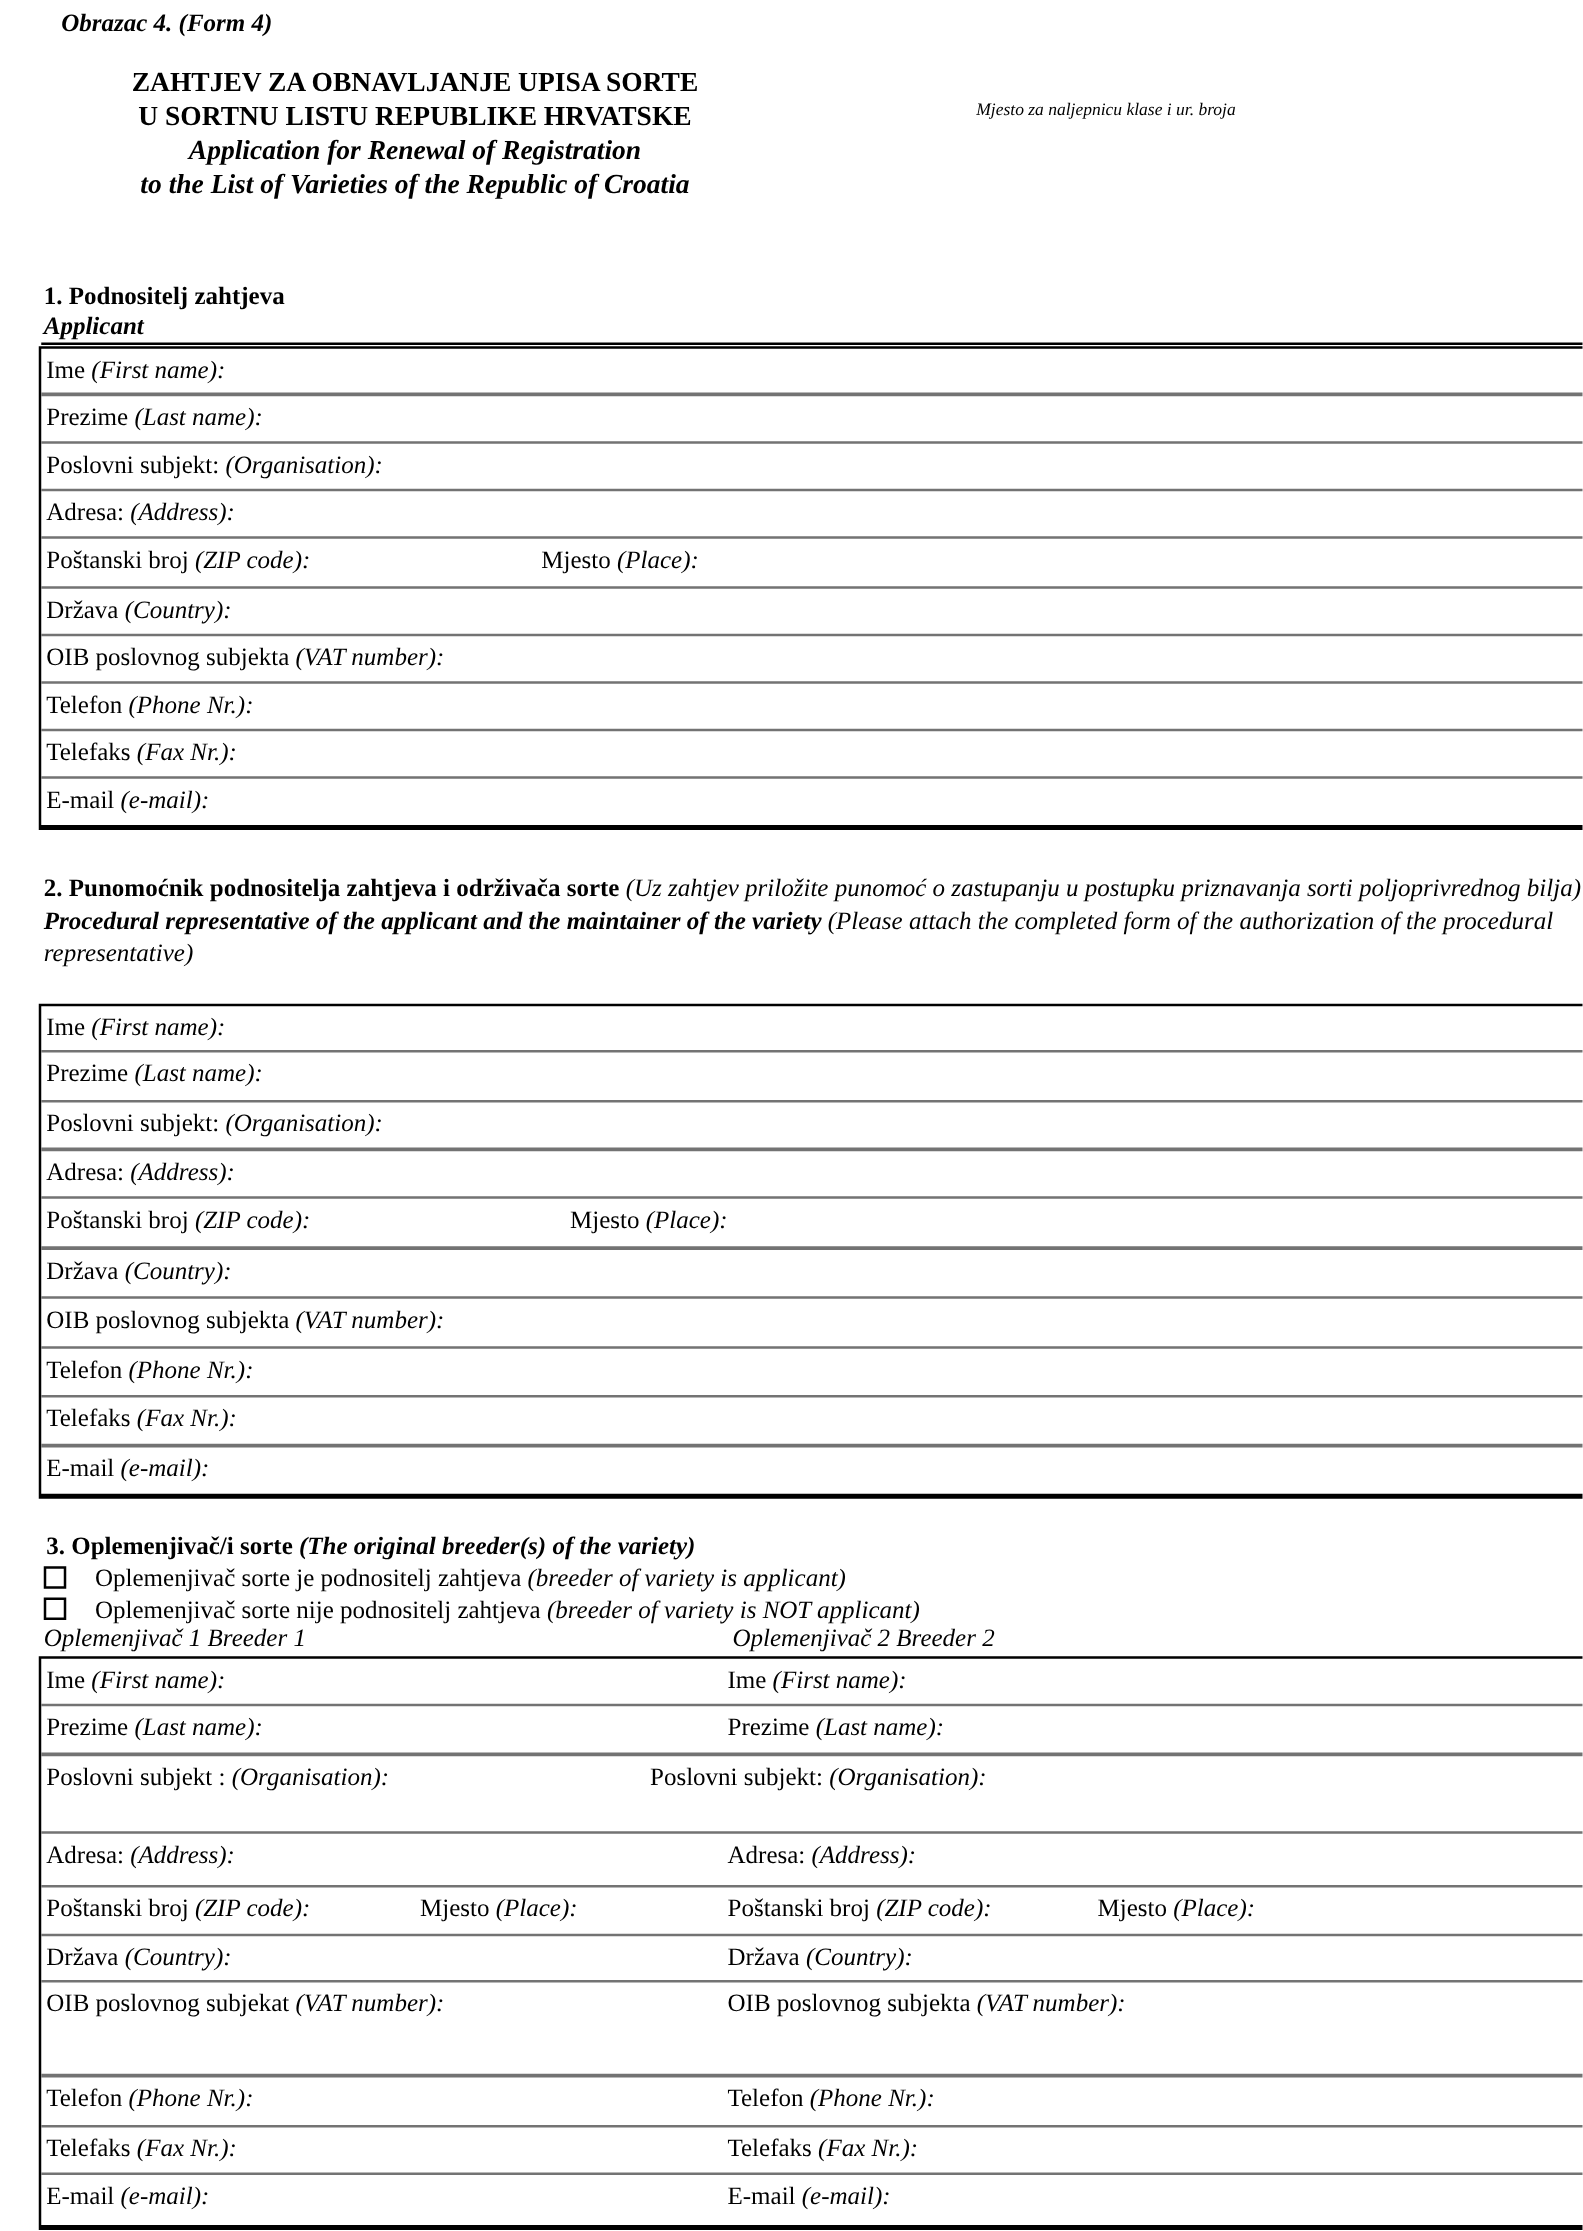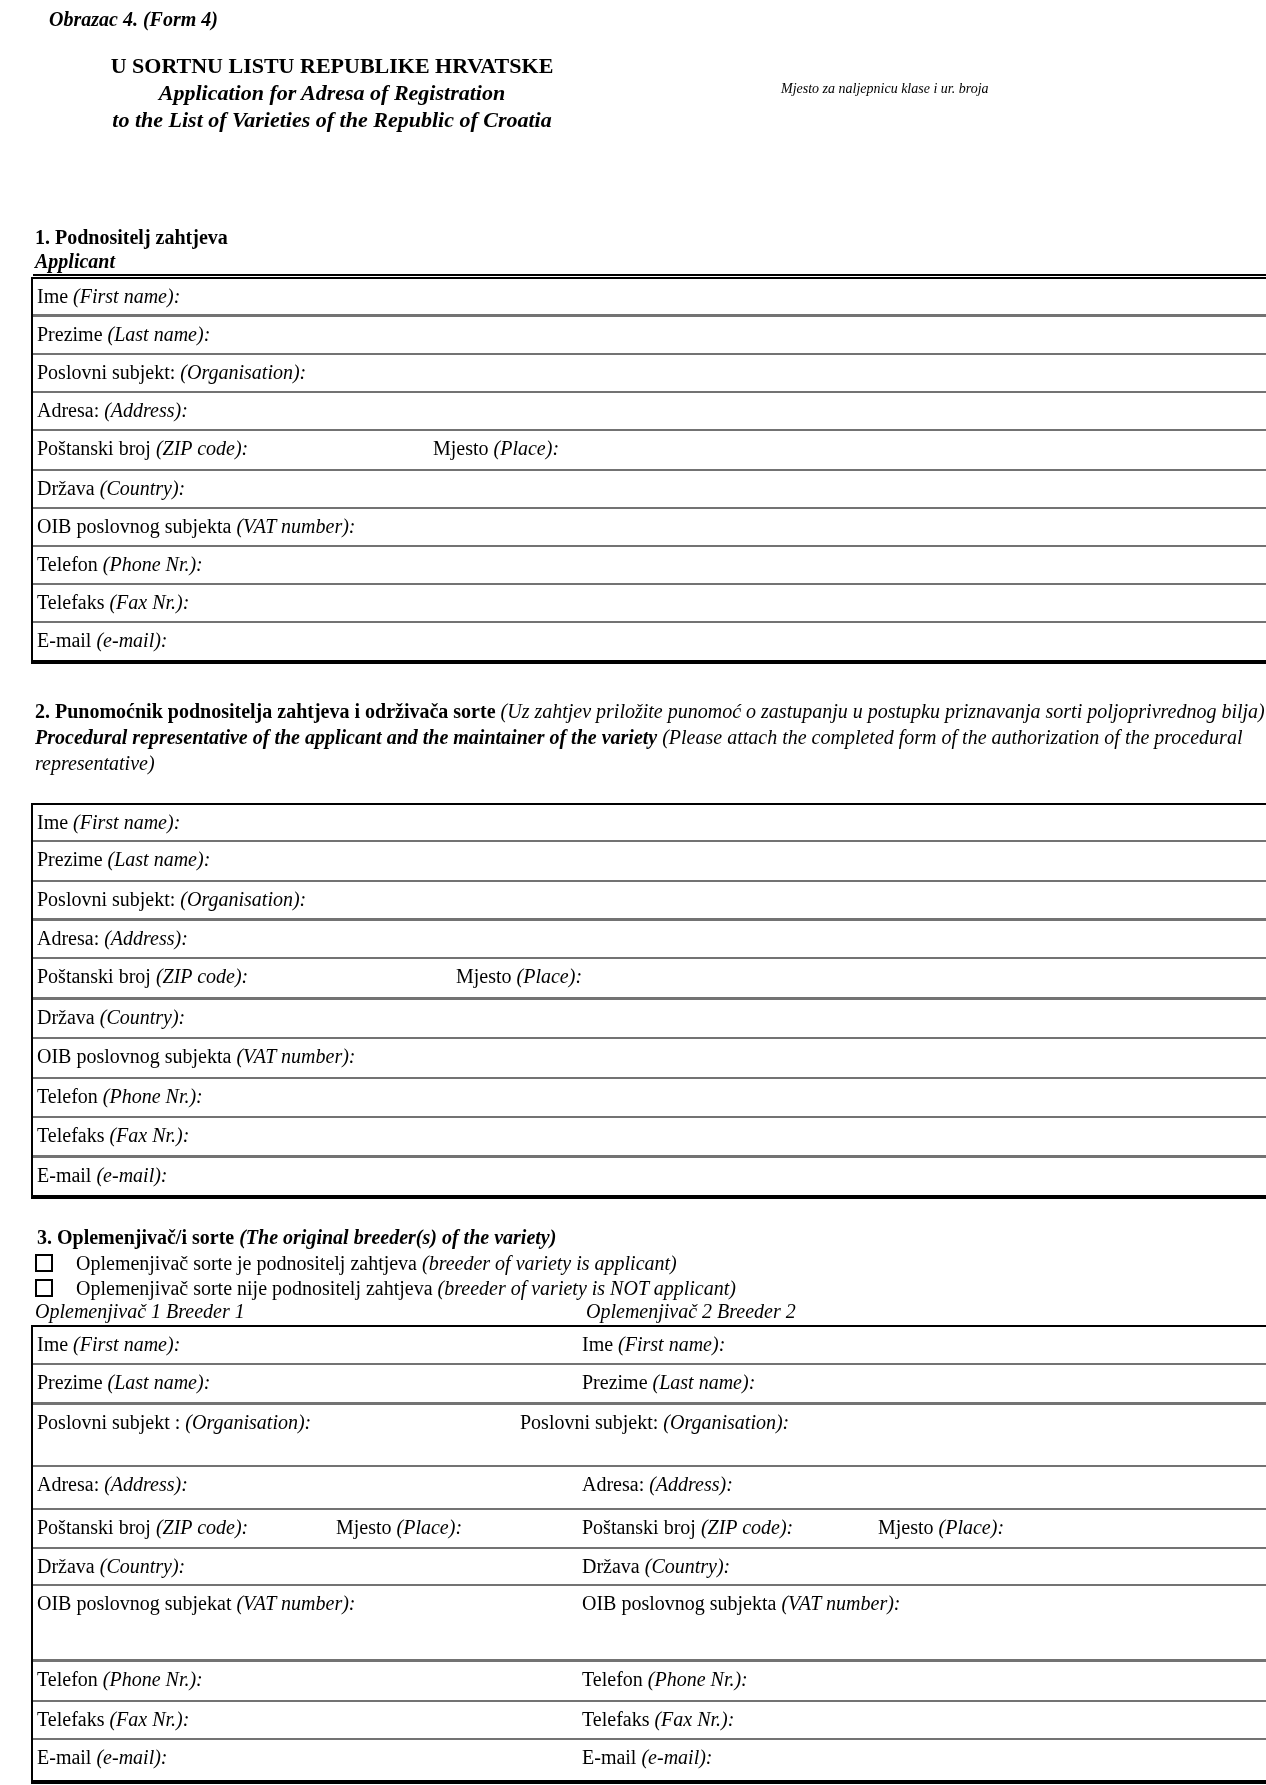--- a/index.html
+++ b/index.html
@@ -40,22 +40,23 @@
   .flabel{position:absolute;top:6px;white-space:nowrap;}
 </style>
 </head>
 <body>
 
 <div class="page">
 
   <div class="form-id">Obrazac 4. (Form 4)</div>
 
   <div class="title-block">
+    <div class="t-hr">ZAHTJEV ZA OBNAVLJANJE UPISA SORTE</div>
     <div class="t-hr">U SORTNU LISTU REPUBLIKE HRVATSKE</div>
-    <div class="t-en">Application for Adresa of Registration</div>
+    <div class="t-en">Application for Renewal of Registration</div>
     <div class="t-en">to the List of Varieties of the Republic of Croatia</div>
   </div>
 
   <div class="sticker">Mjesto za naljepnicu klase i ur. broja</div>
 
   <div class="s1-head">1. Podnositelj zahtjeva</div>
   <div class="s1-sub"><span>Applicant</span></div>
   <div class="table" id="table1">
       <div class="trow thick" style="height: 38px;">
         <span class="flabel" style="left: 4px;"><span>Ime </span><span class="i">(First name):</span></span>

